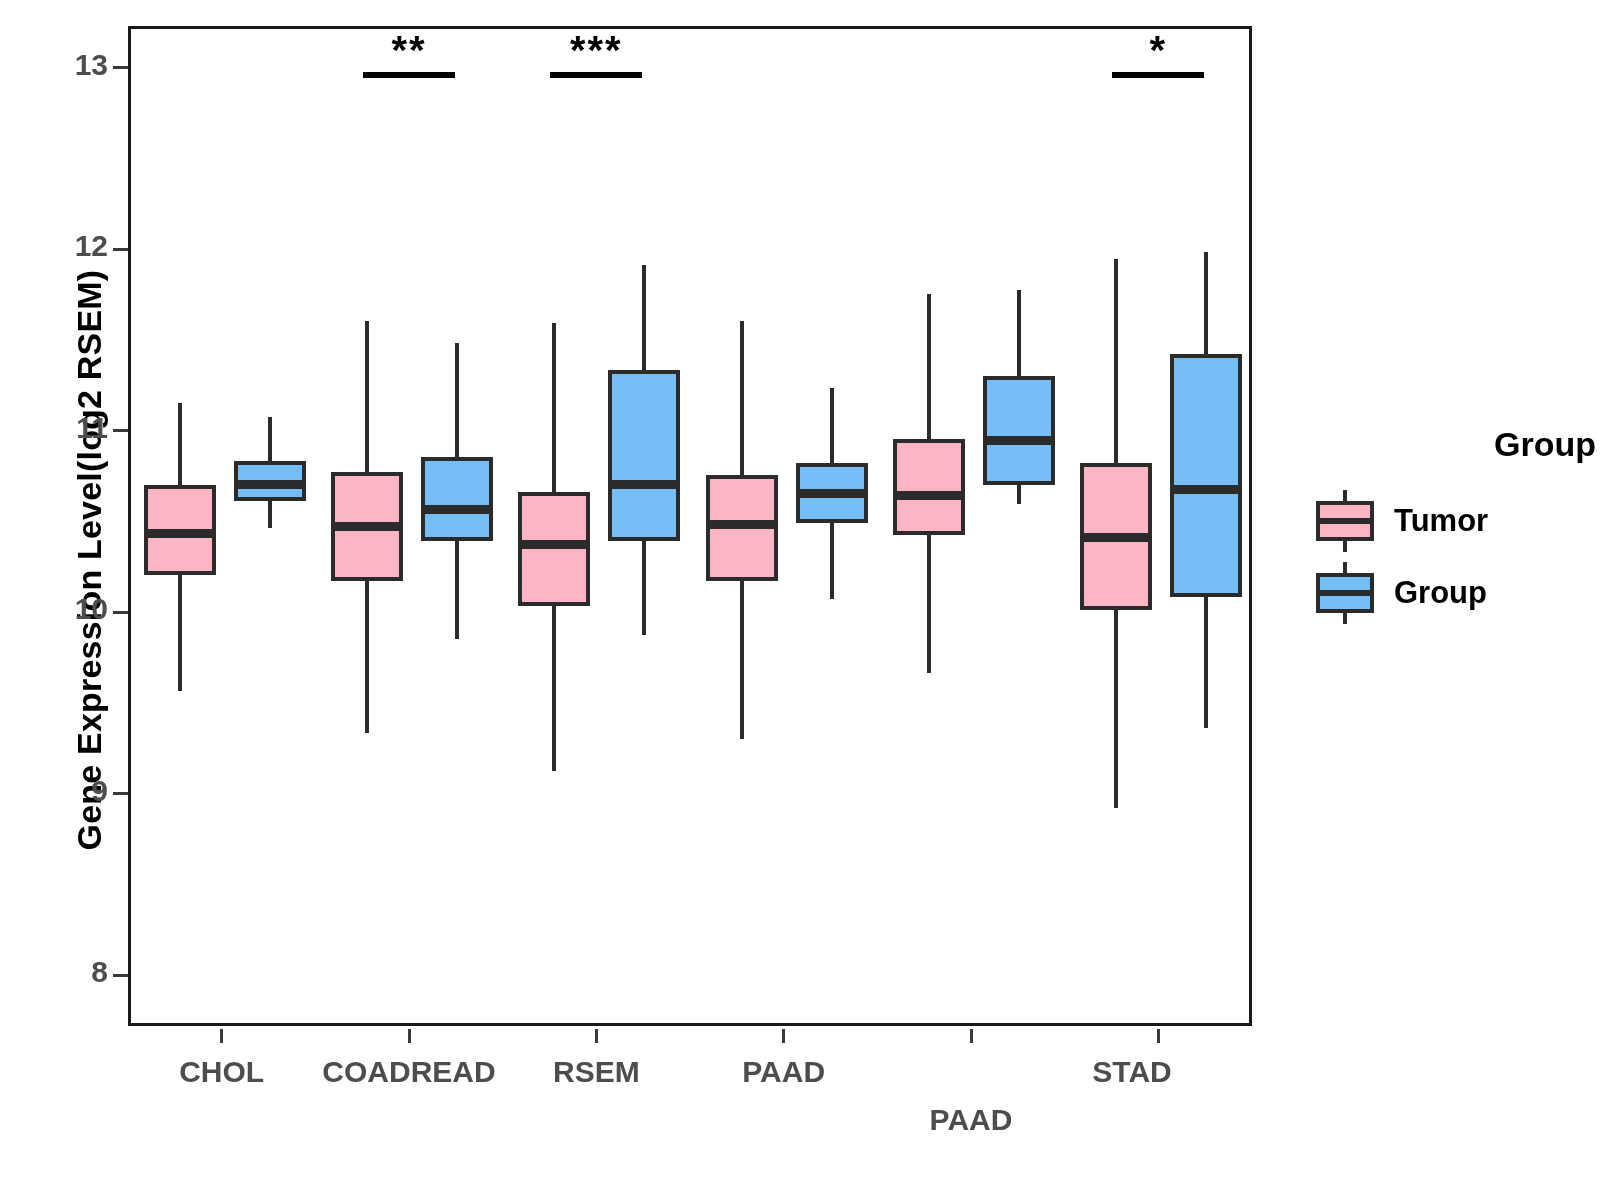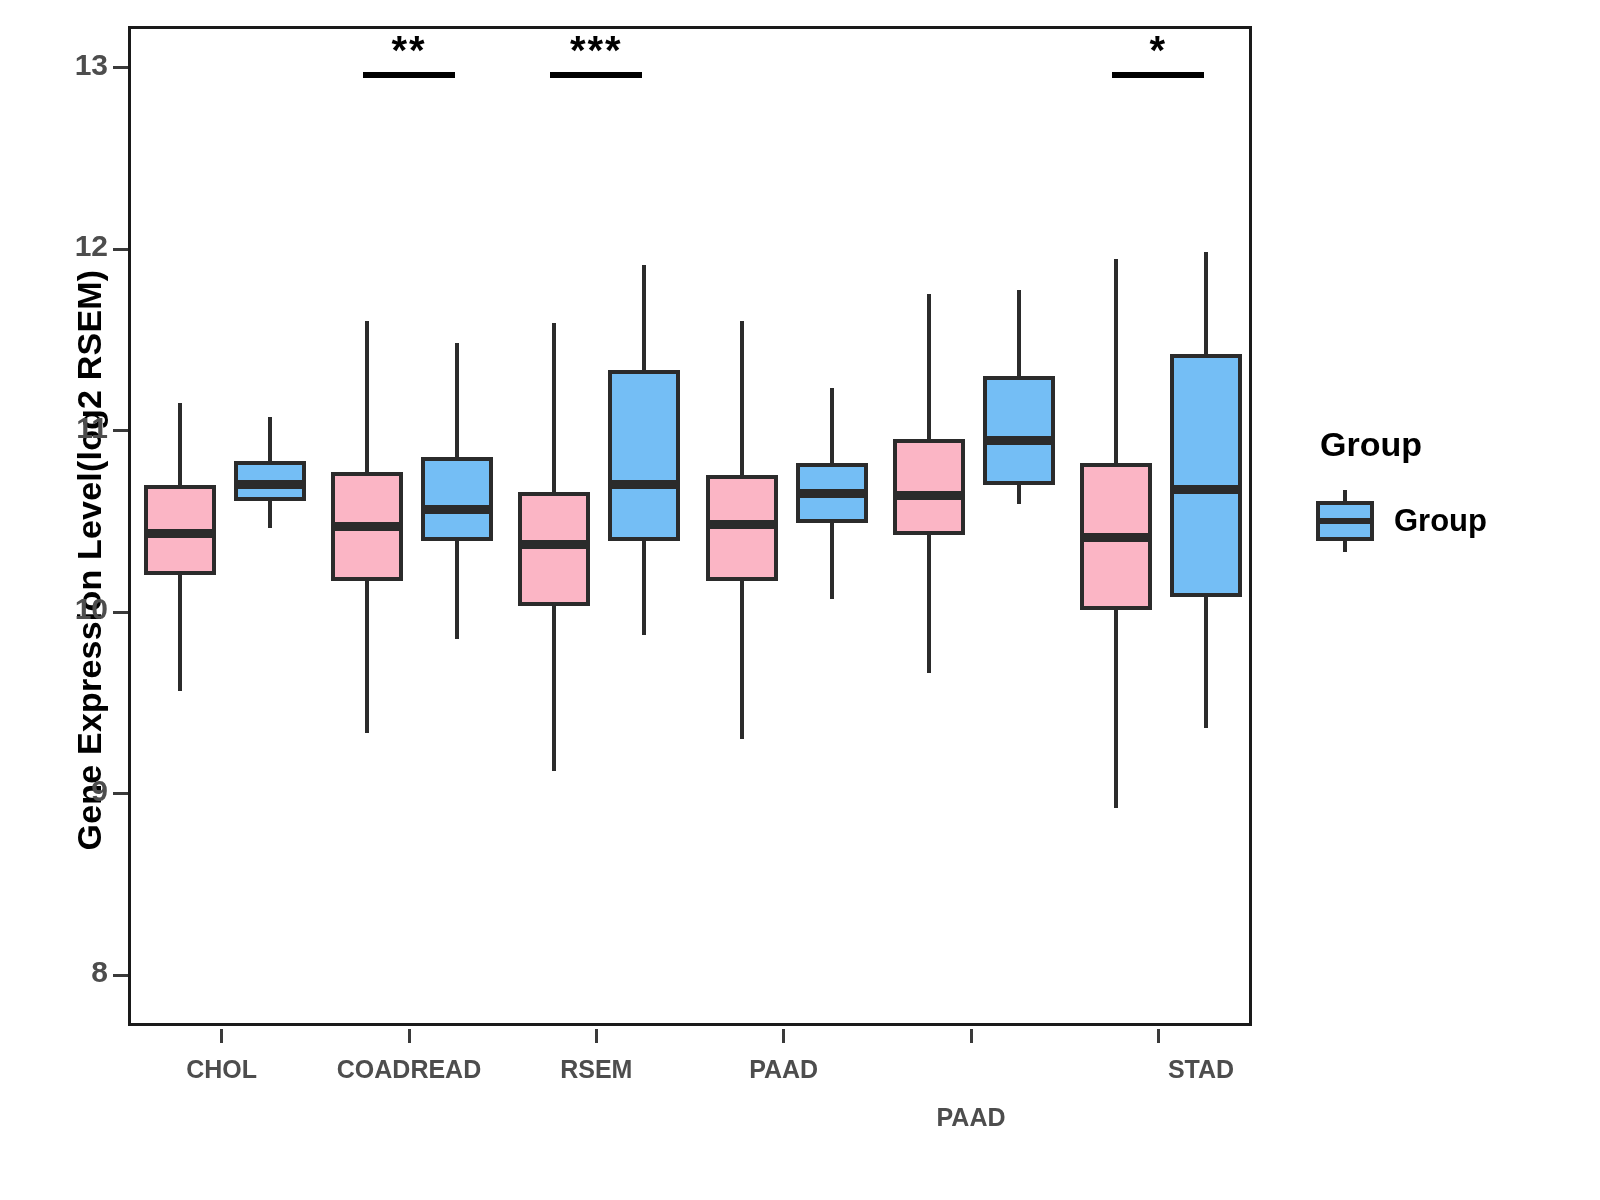--- a/index.html
+++ b/index.html
@@ -18,38 +18,38 @@
   #panel{position:absolute;left:128px;top:26px;width:1124px;height:1000px;
          border:3px solid #1a1a1a;box-sizing:border-box;background:#fff;}
 
   
   .ytick{position:absolute;left:113px;width:15px;height:3px;background:#3a3a3a;}
   .ytlabel{position:absolute;right:1492px;width:120px;text-align:right;
            font-size:30px;font-weight:bold;color:#4d4d4d;}
 
   
   .xtick{position:absolute;top:1029px;width:3px;height:14px;background:#3a3a3a;}
-  .xlabel{position:absolute;top:1055px;font-size:25px;font-weight:bold;
+  .xlabel{position:absolute;top:1055px;font-size:30px;font-weight:bold;
           color:#4d4d4d;text-align:center;transform:translateX(-50%);white-space:nowrap;}
 
   
   .bp{position:absolute;}
   .whisker{position:absolute;width:4px;background:#2b2b2b;transform:translateX(-50%);}
   .bx{position:absolute;box-sizing:border-box;border:4px solid #2b2b2b;transform:translateX(-50%);}
   .bx.tumor{background:#FBB5C5;}
   .bx.normal{background:#74BEF5;}
   .med{position:absolute;height:9px;background:#2b2b2b;transform:translateX(-50%);}
 
   
   .sigbar{position:absolute;height:6px;background:#000;}
   .sigstar{position:absolute;font-size:40px;font-weight:bold;line-height:1;
            text-align:center;transform:translateX(-50%);color:#000;letter-spacing:2px;}
 
   
-  #legend{position:absolute;left:1316px;top:425px;width:280px;}
+  #legend{position:absolute;left:1316px;top:425px;width:280px;text-align:right;}
   #legend-title{font-size:34px;font-weight:bold;margin:0 0 26px 4px;color:#000;}
   .leg-row{display:flex;align-items:center;height:62px;margin-bottom:10px;}
   .leg-key{position:relative;width:58px;height:62px;margin-right:20px;}
   .leg-stem{position:absolute;left:50%;width:4px;background:#2b2b2b;transform:translateX(-50%);}
   .leg-stem.top{top:0;height:11px;}
   .leg-stem.bot{bottom:0;height:11px;}
   .leg-box{position:absolute;left:0;top:11px;width:58px;height:40px;
            box-sizing:border-box;border:4px solid #2b2b2b;}
   .leg-box.tumor{background:#FBB5C5;}
   .leg-box.normal{background:#74BEF5;}
@@ -158,38 +158,47 @@
       <div class="xlabel" style="left: 221.667px;">CHOL</div>
       <div class="xtick" style="left: 407.5px;"></div>
       <div class="xlabel" style="left: 409px;">COADREAD</div>
       <div class="xtick" style="left: 594.833px;"></div>
       <div class="xlabel" style="left: 596.333px;">RSEM</div>
       <div class="xtick" style="left: 782.167px;"></div>
       <div class="xlabel" style="left: 783.667px;">PAAD</div>
       <div class="xtick" style="left: 969.5px;"></div>
       <div class="xlabel" style="left: 971px; margin-top: 48px;">PAAD</div>
       <div class="xtick" style="left: 1156.83px;"></div>
-      <div class="xlabel" style="left: 1201px;">STAD</div>
+      <div class="xlabel" style="left: 1132px;">STAD</div>
     </div>
   <div id="sig-layer">
       <div class="sigbar" style="left: 363px; top: 71.7423px; width: 92px;"></div>
       <div class="sigstar" style="left: 409px; top: 29.7423px;">**</div>
       <div class="sigbar" style="left: 550.333px; top: 71.7423px; width: 92px;"></div>
       <div class="sigstar" style="left: 596.333px; top: 29.7423px;">***</div>
       <div class="sigbar" style="left: 1112.33px; top: 71.7423px; width: 92px;"></div>
       <div class="sigstar" style="left: 1158.33px; top: 29.7423px;">*</div>
     </div>
 
   <div id="legend">
     <div id="legend-title">Group</div>
     <div id="legend-rows">
         <div class="leg-row">
           <div class="leg-key">
             <div class="leg-stem top"></div>
             <div class="leg-stem bot"></div>
+            <div class="leg-box tumor"></div>
+            <div class="leg-med"></div>
+          </div>
+          <div class="leg-label">Tumor</div>
+        </div>
+        <div class="leg-row">
+          <div class="leg-key">
+            <div class="leg-stem top"></div>
+            <div class="leg-stem bot"></div>
             <div class="leg-box normal"></div>
             <div class="leg-med"></div>
           </div>
           <div class="leg-label">Group</div>
         </div>
       </div>
   </div>
 
 </div>
 

